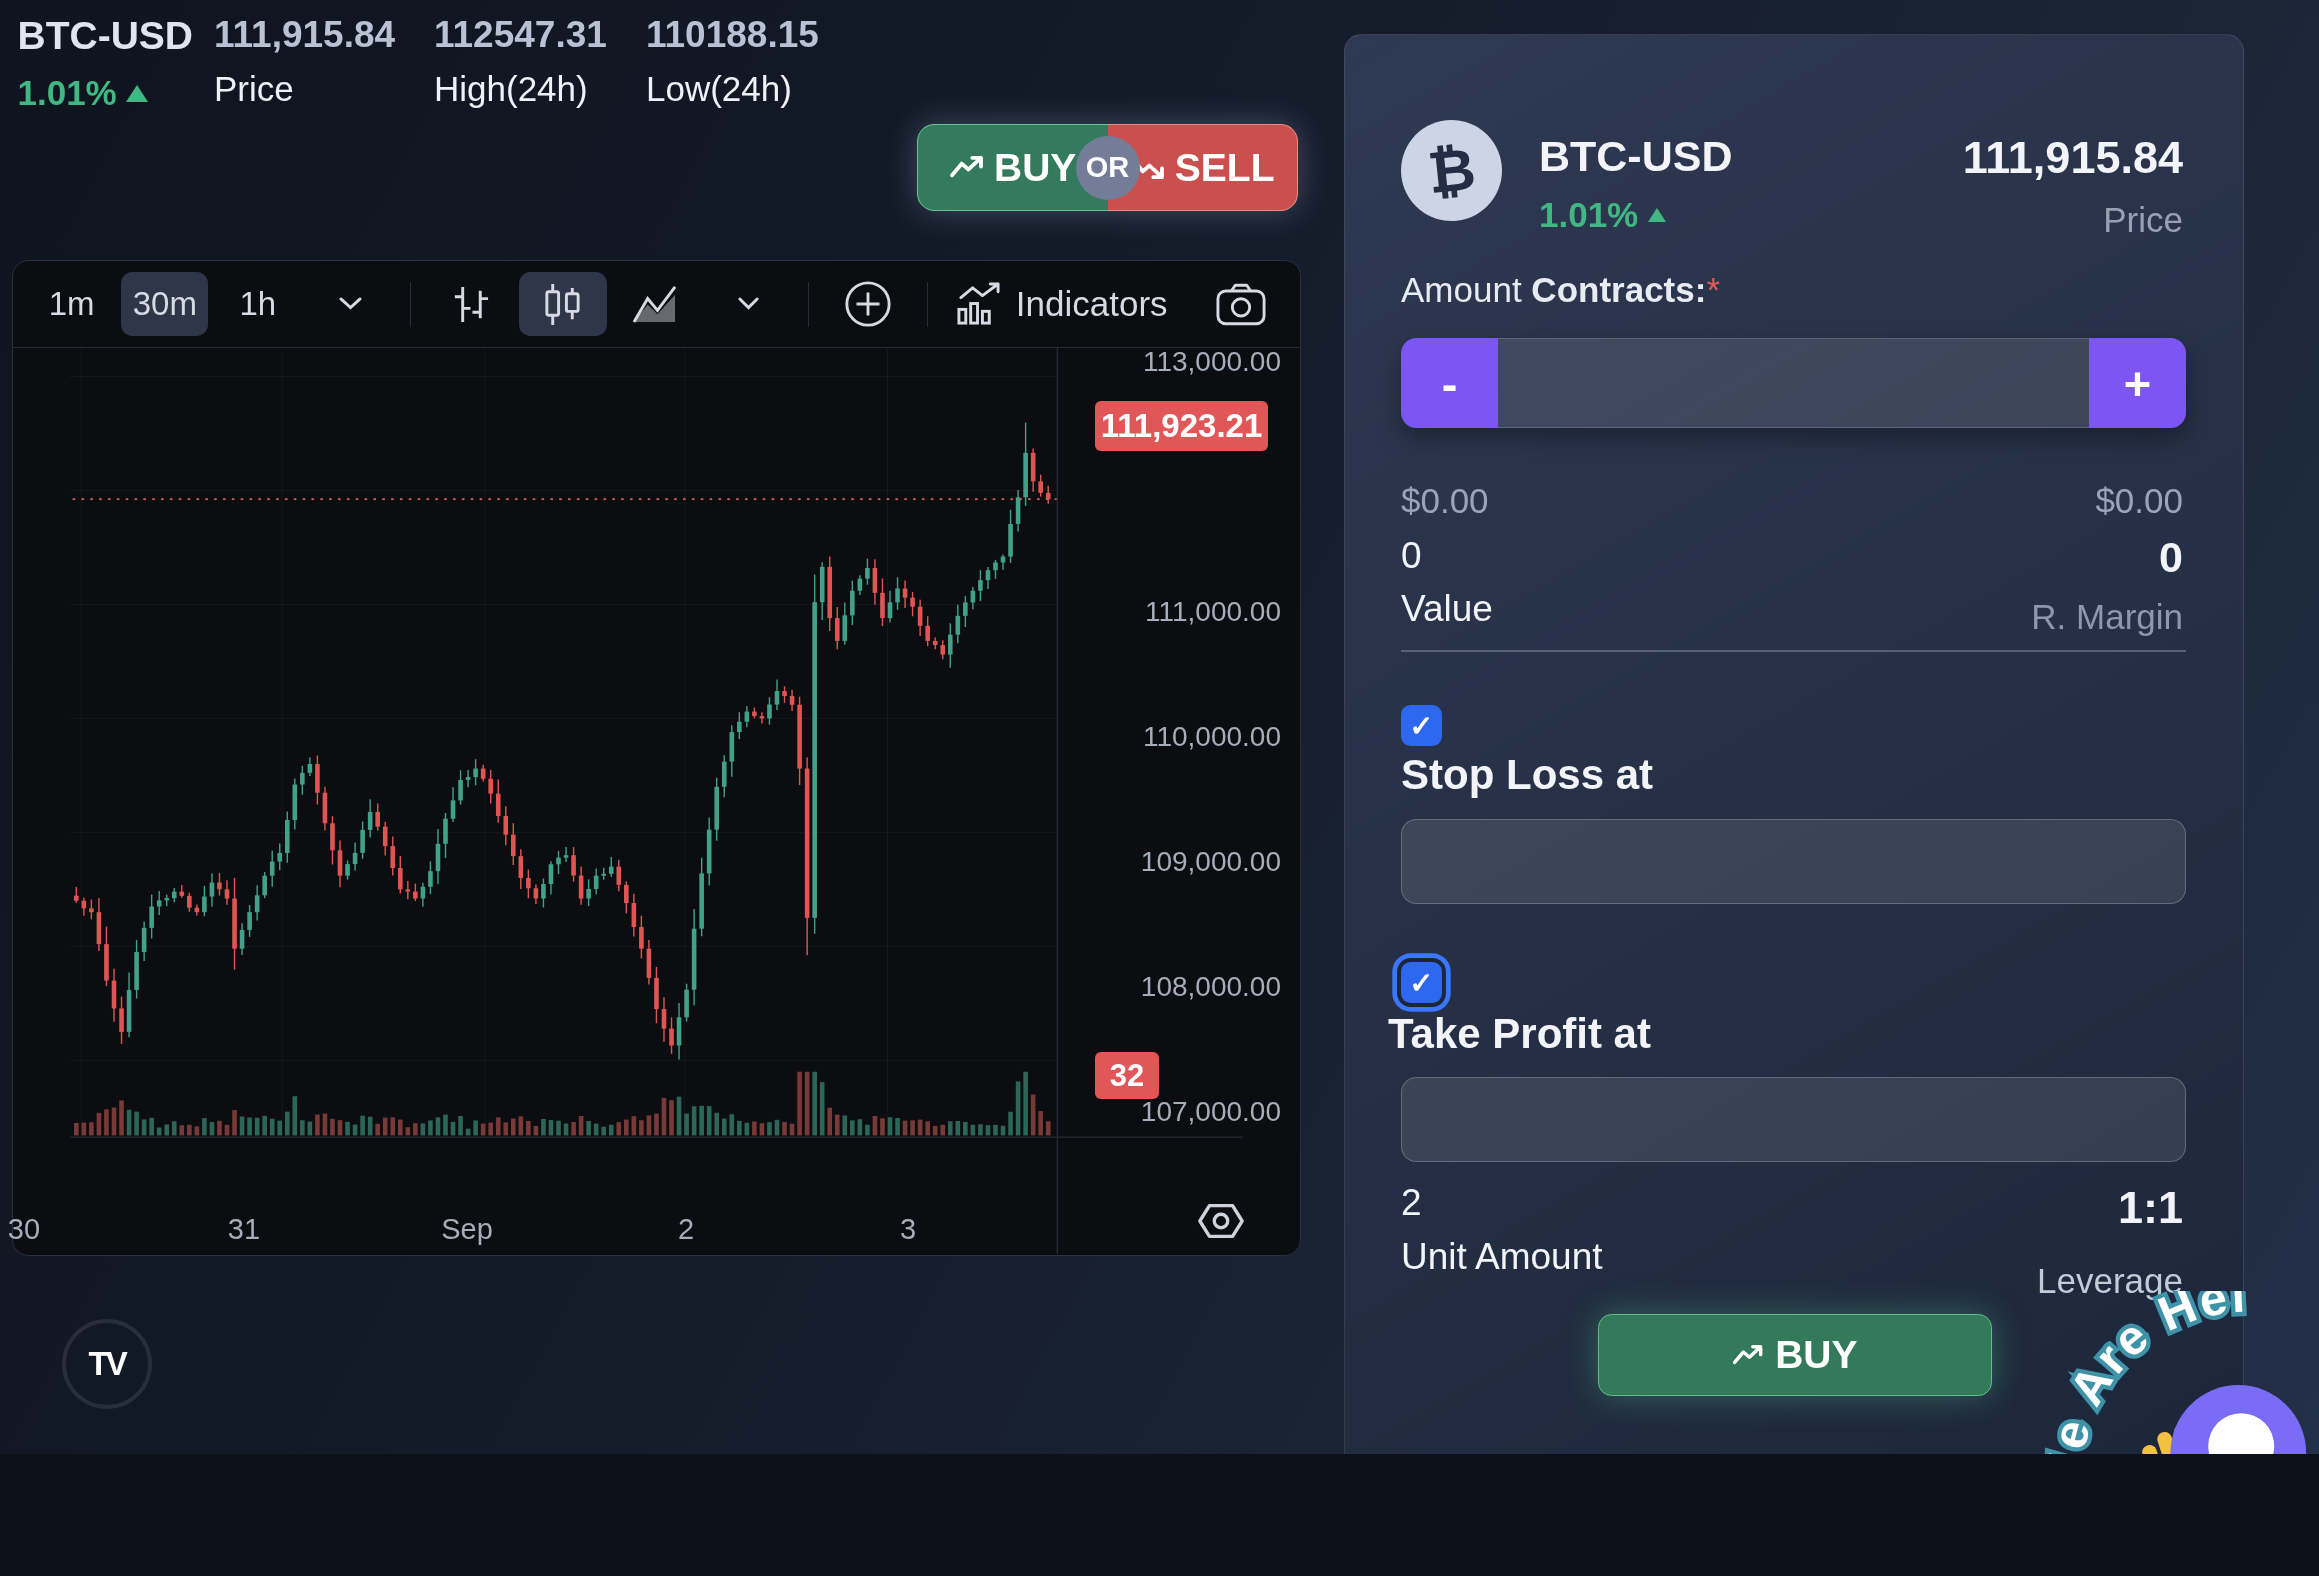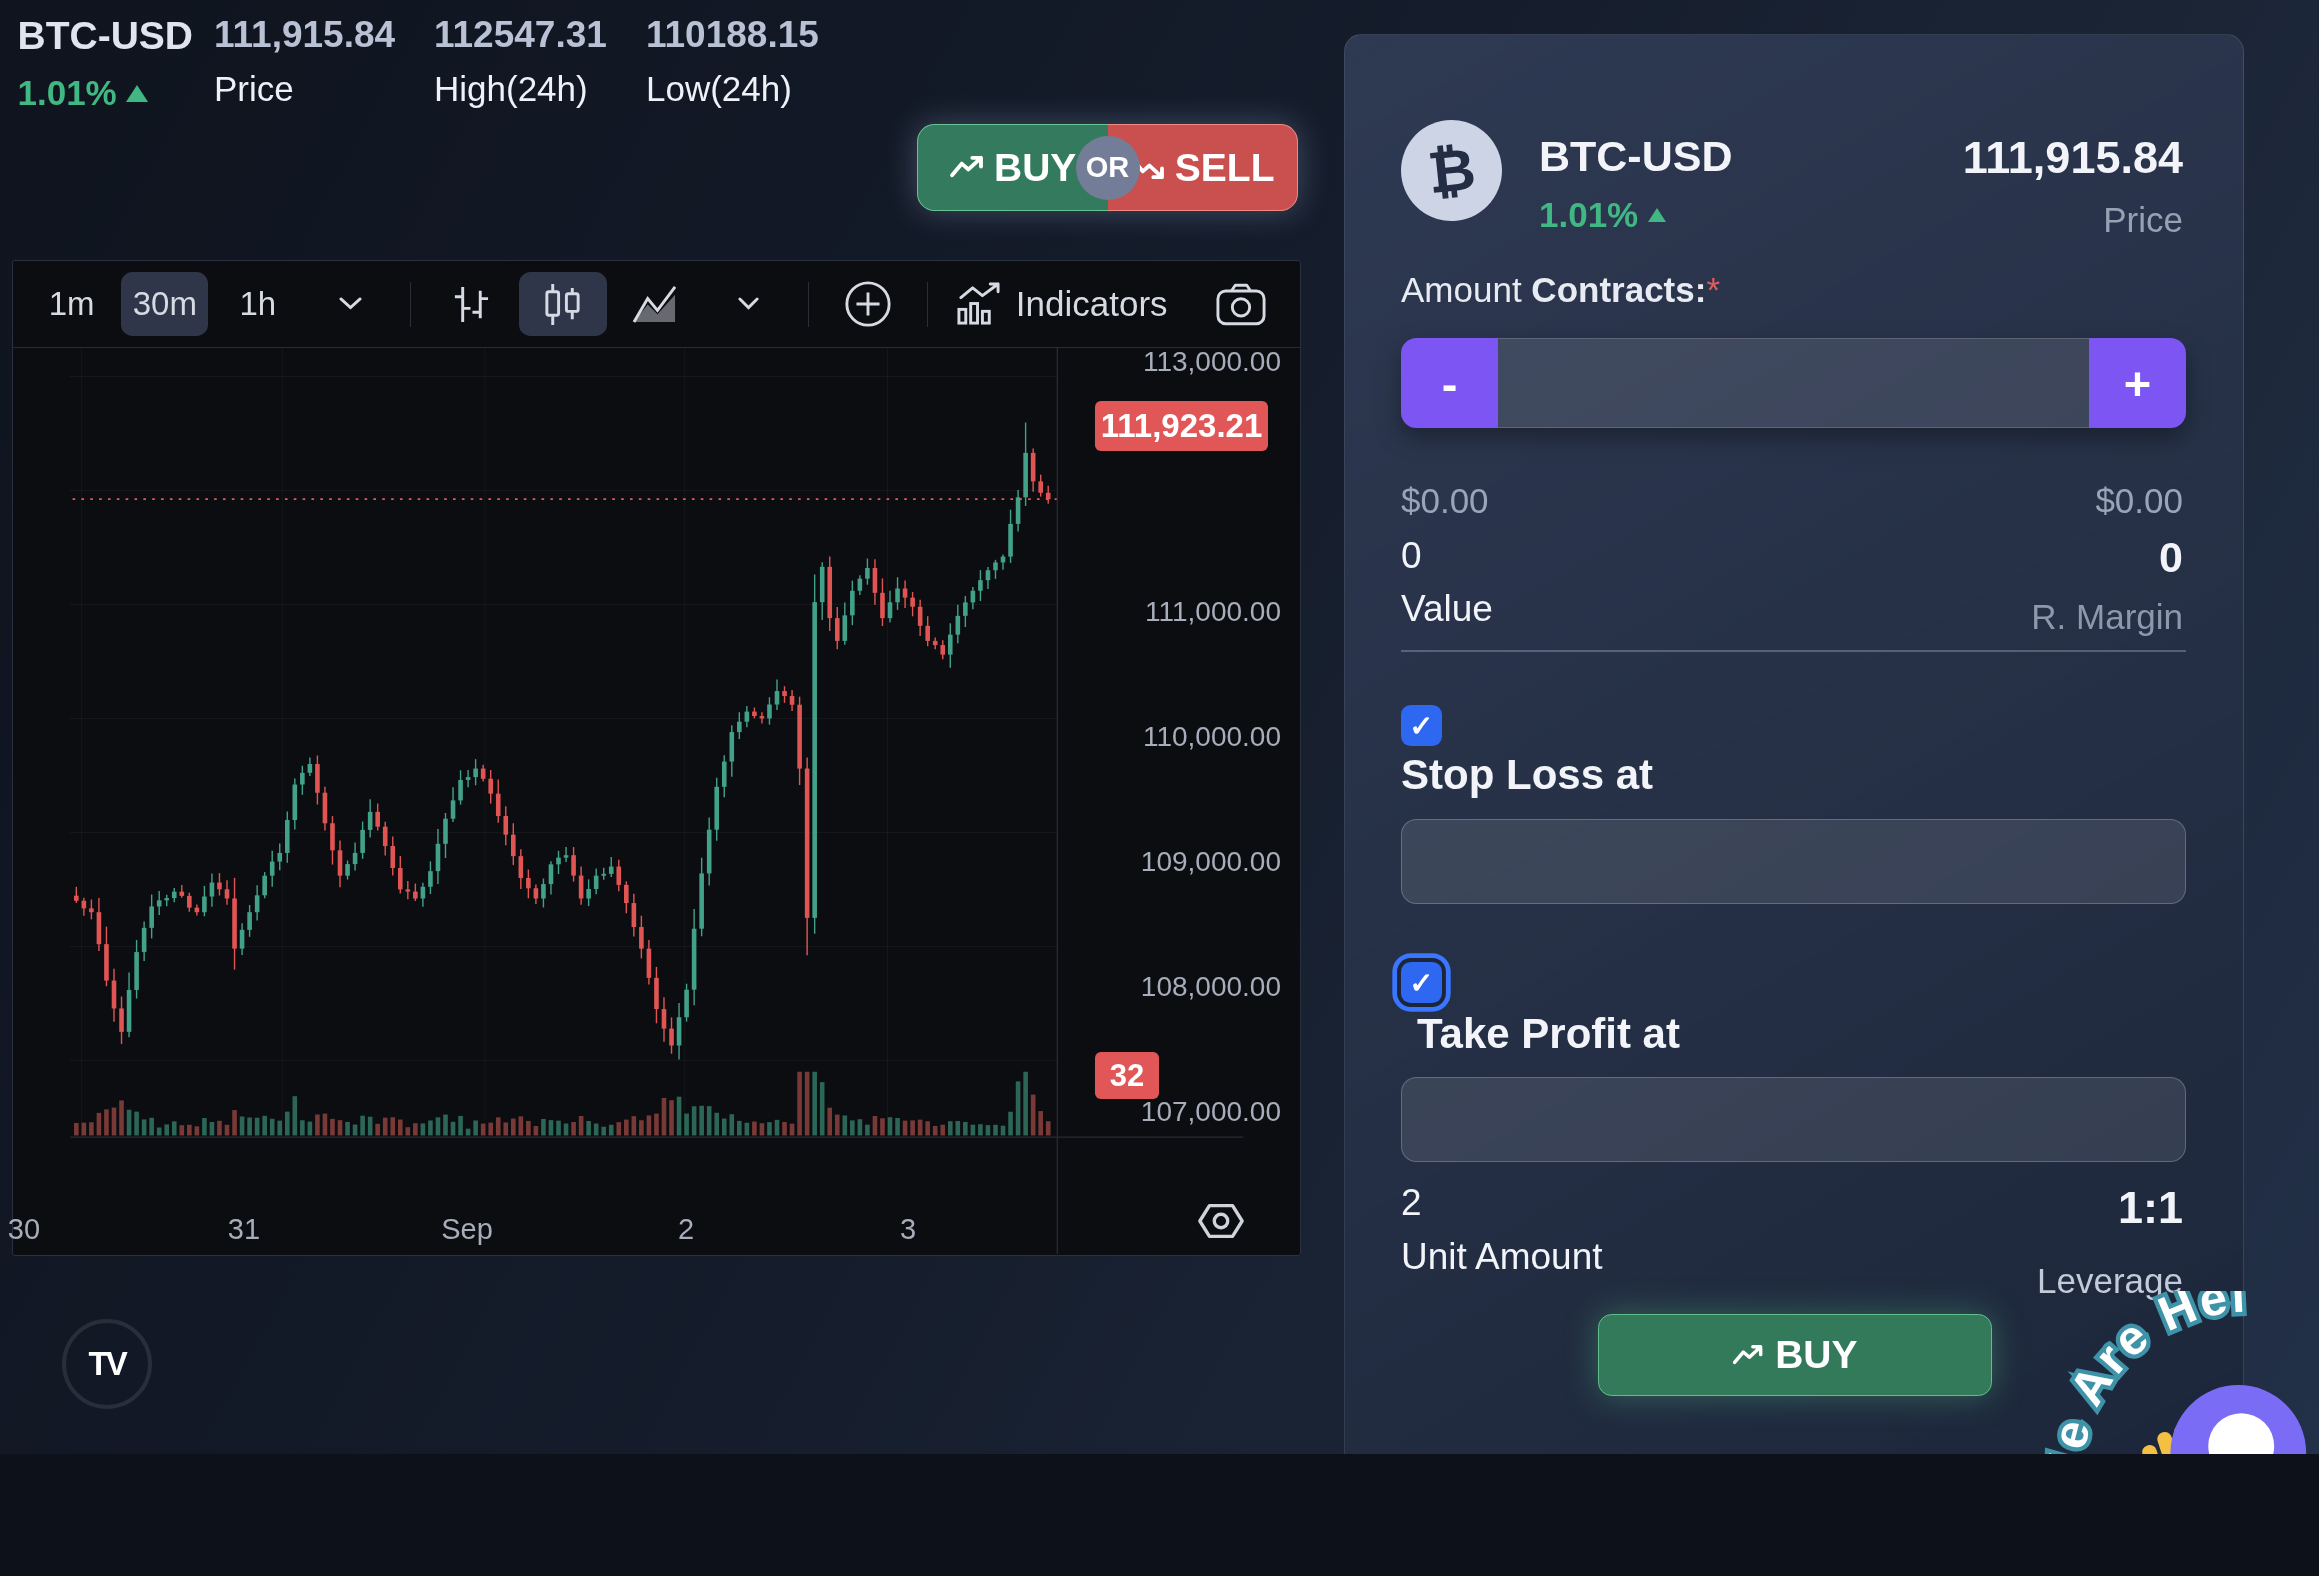--- a/index.html
+++ b/index.html
@@ -16,21 +16,21 @@
   
   .pill{left:917px;top:124px;width:381px;height:87px;display:flex;border-radius:17.5px;
     box-shadow:0 0 33px rgba(190,210,255,.28);}
   .pill-buy{flex:1;background:#337a5e;border:1.9px solid #66c493;border-right:none;border-radius:17.5px 0 0 17.5px;
     display:flex;align-items:center;justify-content:center;gap:7.8px;color:#fff;font-size:39px;font-weight:700;cursor:pointer;}
   .pill-sell{flex:1;background:#c9504f;border:1.9px solid #ef8a80;border-left:none;border-radius:0 17.5px 17.5px 0;
     display:flex;align-items:center;justify-content:center;gap:7.8px;color:#fff;font-size:39px;font-weight:700;cursor:pointer;}
   .pill-or{position:absolute;left:50%;top:50%;transform:translate(-50%,-50%);width:64px;height:64px;border-radius:50%;
     background:#747d97;color:#fff;font-size:29px;font-weight:700;display:flex;align-items:center;justify-content:center;z-index:3;}
   
-  .chartbox{left:11.6px;top:260px;width:1287px;height:994px;background:#0c0d10;border:1px solid #2b3040;border-radius:3px;}
+  .chartbox{left:11.6px;top:260px;width:1287px;height:994px;background:#0c0d10;border:1px solid #2b3040;border-radius:16px;}
   .toolbar{position:absolute;left:0;top:0;width:100%;height:87px;border-bottom:1px solid #262b36;display:flex;align-items:center;padding-left:15.5px;box-sizing:border-box;gap:5.8px;}
   .tbtn{height:64px;min-width:64px;padding:0 11.6px;display:flex;align-items:center;justify-content:center;
     color:#d6dae2;font-size:33px;border-radius:11.6px;cursor:pointer;}
   .tbtn.active{background:#30364a;}
   .tdiv{width:1px;height:45px;background:#2a2e39;margin:0 9.7px;}
   .tool-ico{stroke:#d6dae2;fill:none;stroke-width:3;}
   #chart-svg{position:absolute;left:0;top:87px;pointer-events:none;}
   .ylab{position:absolute;width:175px;text-align:right;font-size:28px;color:#a7adba;}
   .xlab{position:absolute;font-size:29px;color:#a7adba;font-weight:500;transform:translateX(-50%);}
   .price-tag{position:absolute;left:1095px;width:173px;height:50px;background:#e15657;color:#fff;border-radius:5.8px;
@@ -659,21 +659,21 @@
 
     <div class="abs chk" style="left:56px;top:670px;">
         <span>✓</span>
       </div>
     <div class="abs sec-lab" style="left:56px;top:716px;">Stop Loss at</div>
     <input class="p-input" style="top: 784px;" value="">
 
     <div class="abs chk ring" style="left:56px;top:927px;">
         <span>✓</span>
       </div>
-    <div class="abs sec-lab" style="left:72px;top:975px;">Take Profit at</div>
+    <div class="abs sec-lab" style="left:43px;top:975px;">Take Profit at</div>
     <input class="p-input" style="top: 1042px;" value="">
 
     <div class="abs" style="left:56px;top:1147px;">
       <div class="white-v">2</div>
       <div class="white-v" style="margin-top:11.6px;">Unit Amount</div>
     </div>
     <div class="abs" style="right:60px;top:1147px;text-align:right;">
       <div class="white-v" style="font-weight:700;font-size:45px;">1:1</div>
       <div class="lab-g" style="margin-top:27px;color:#c3cad8;">Leverage</div>
     </div>

